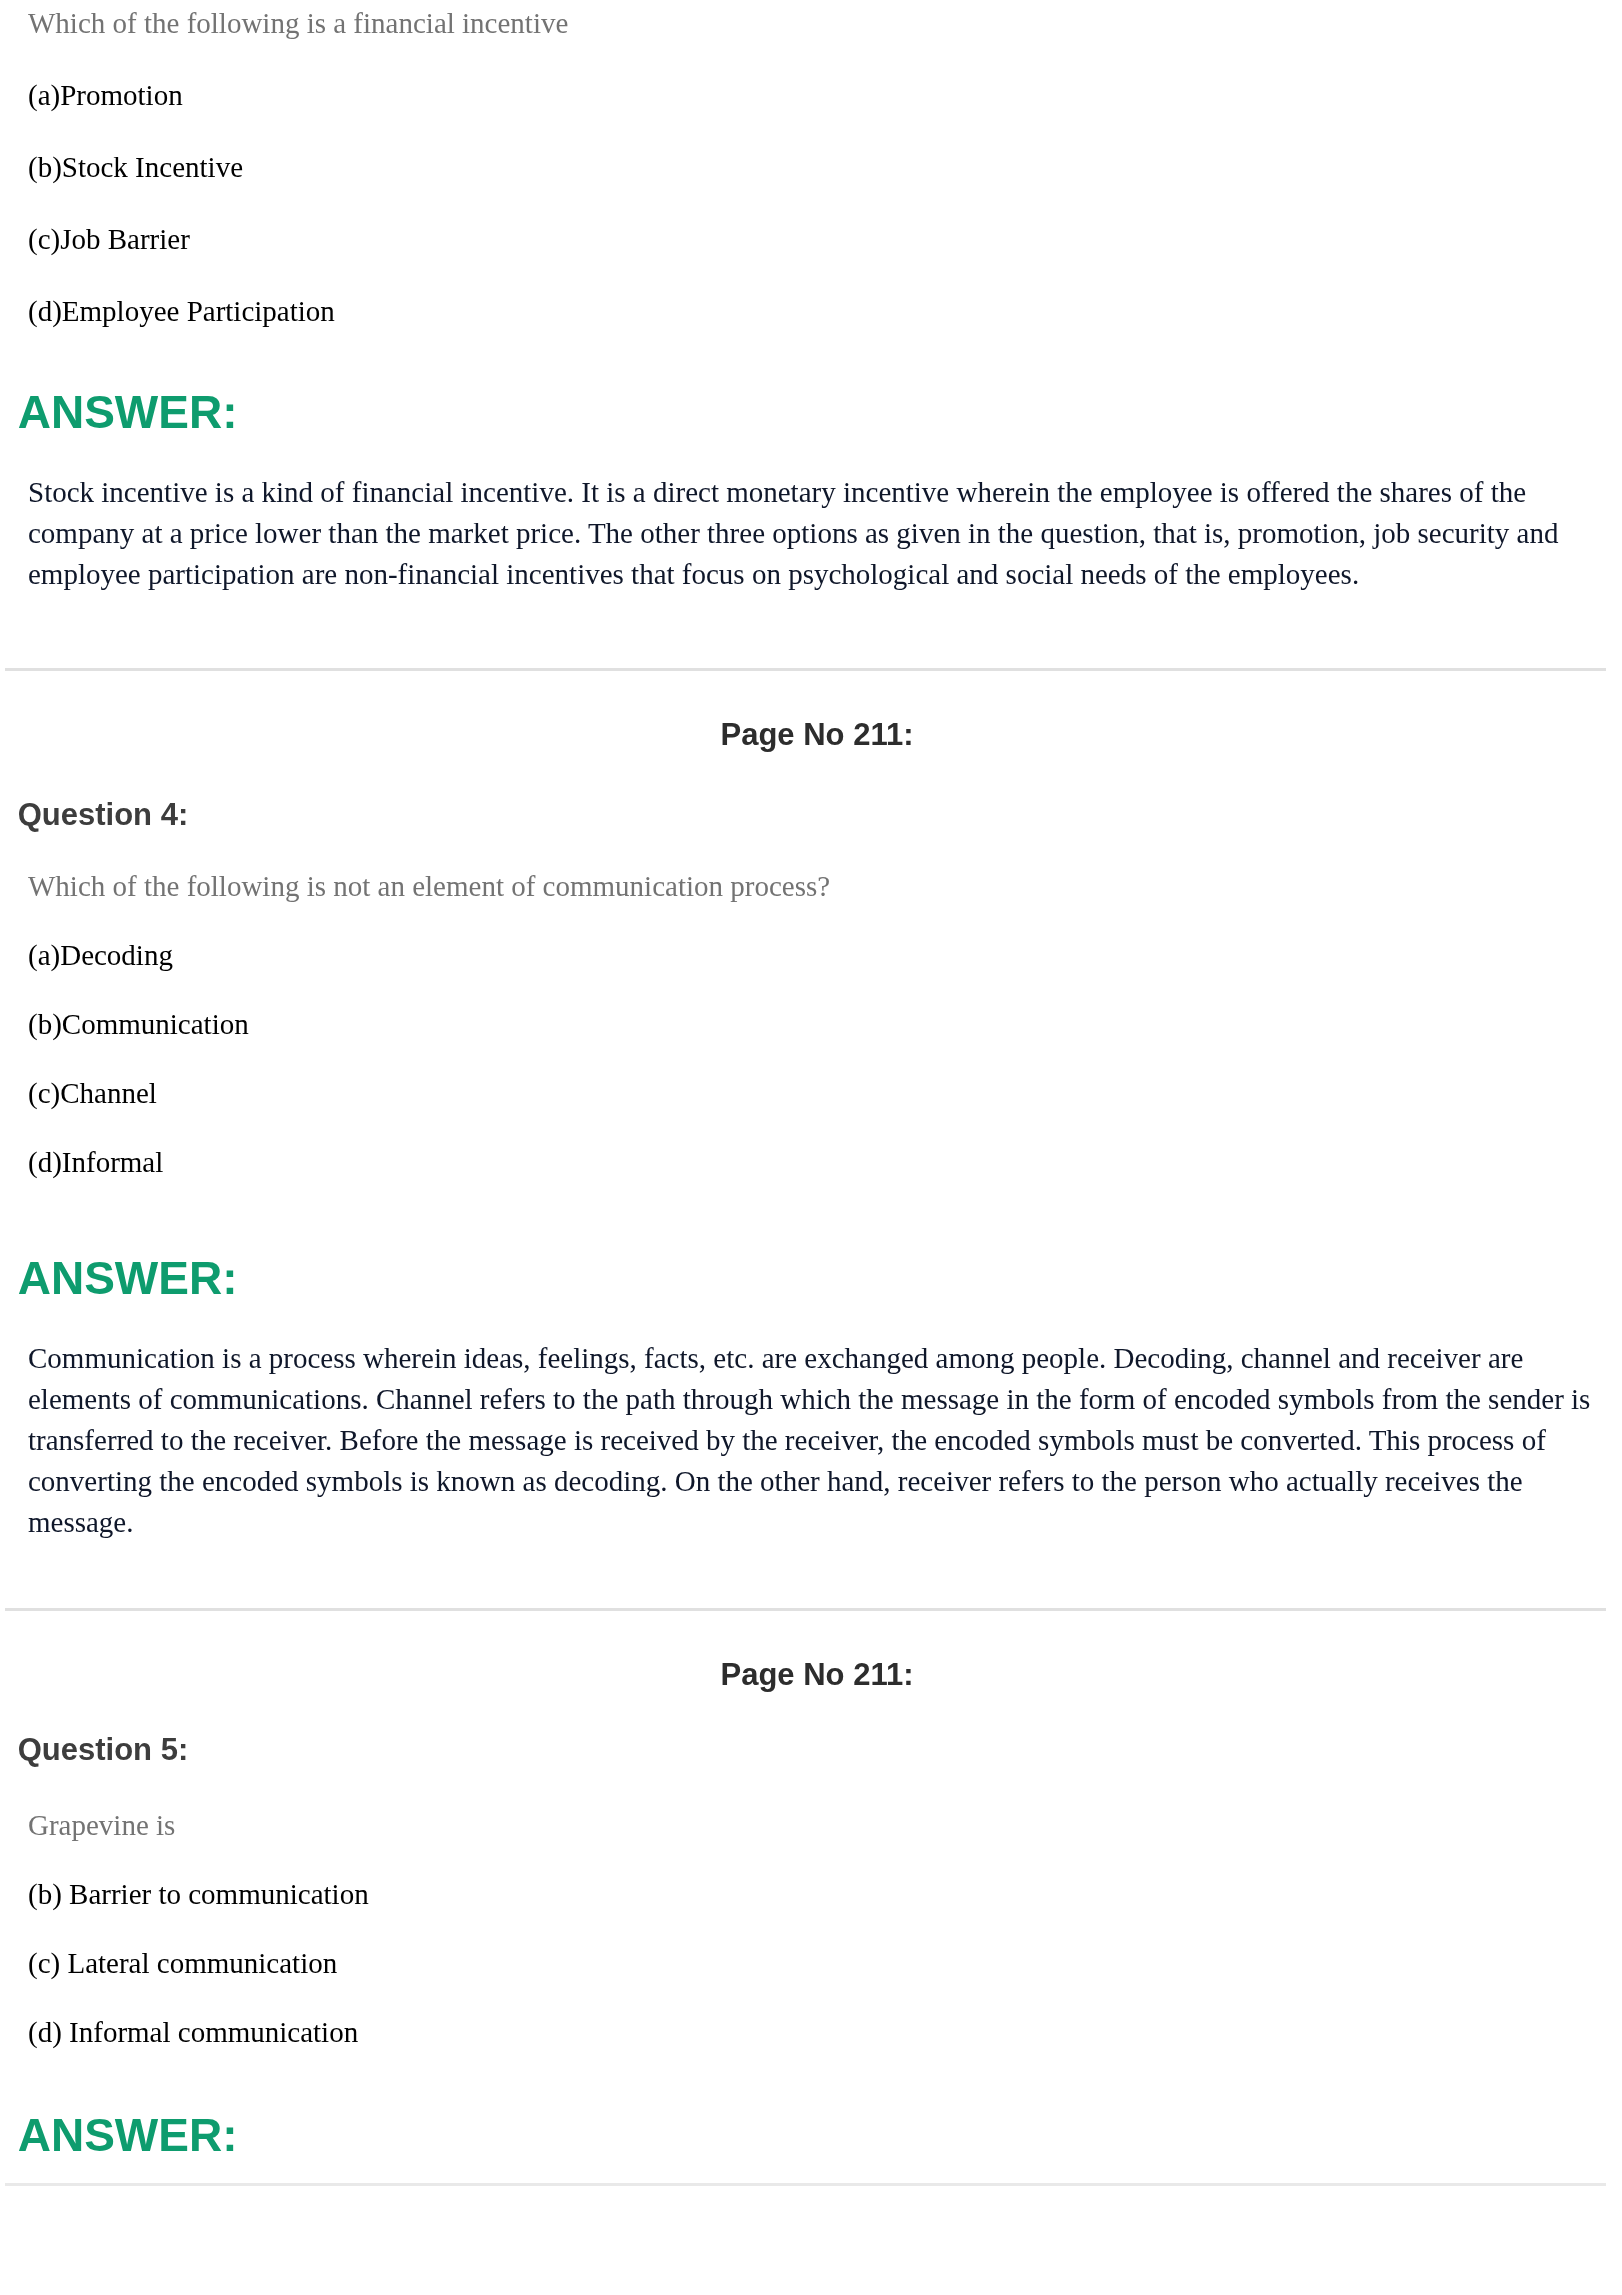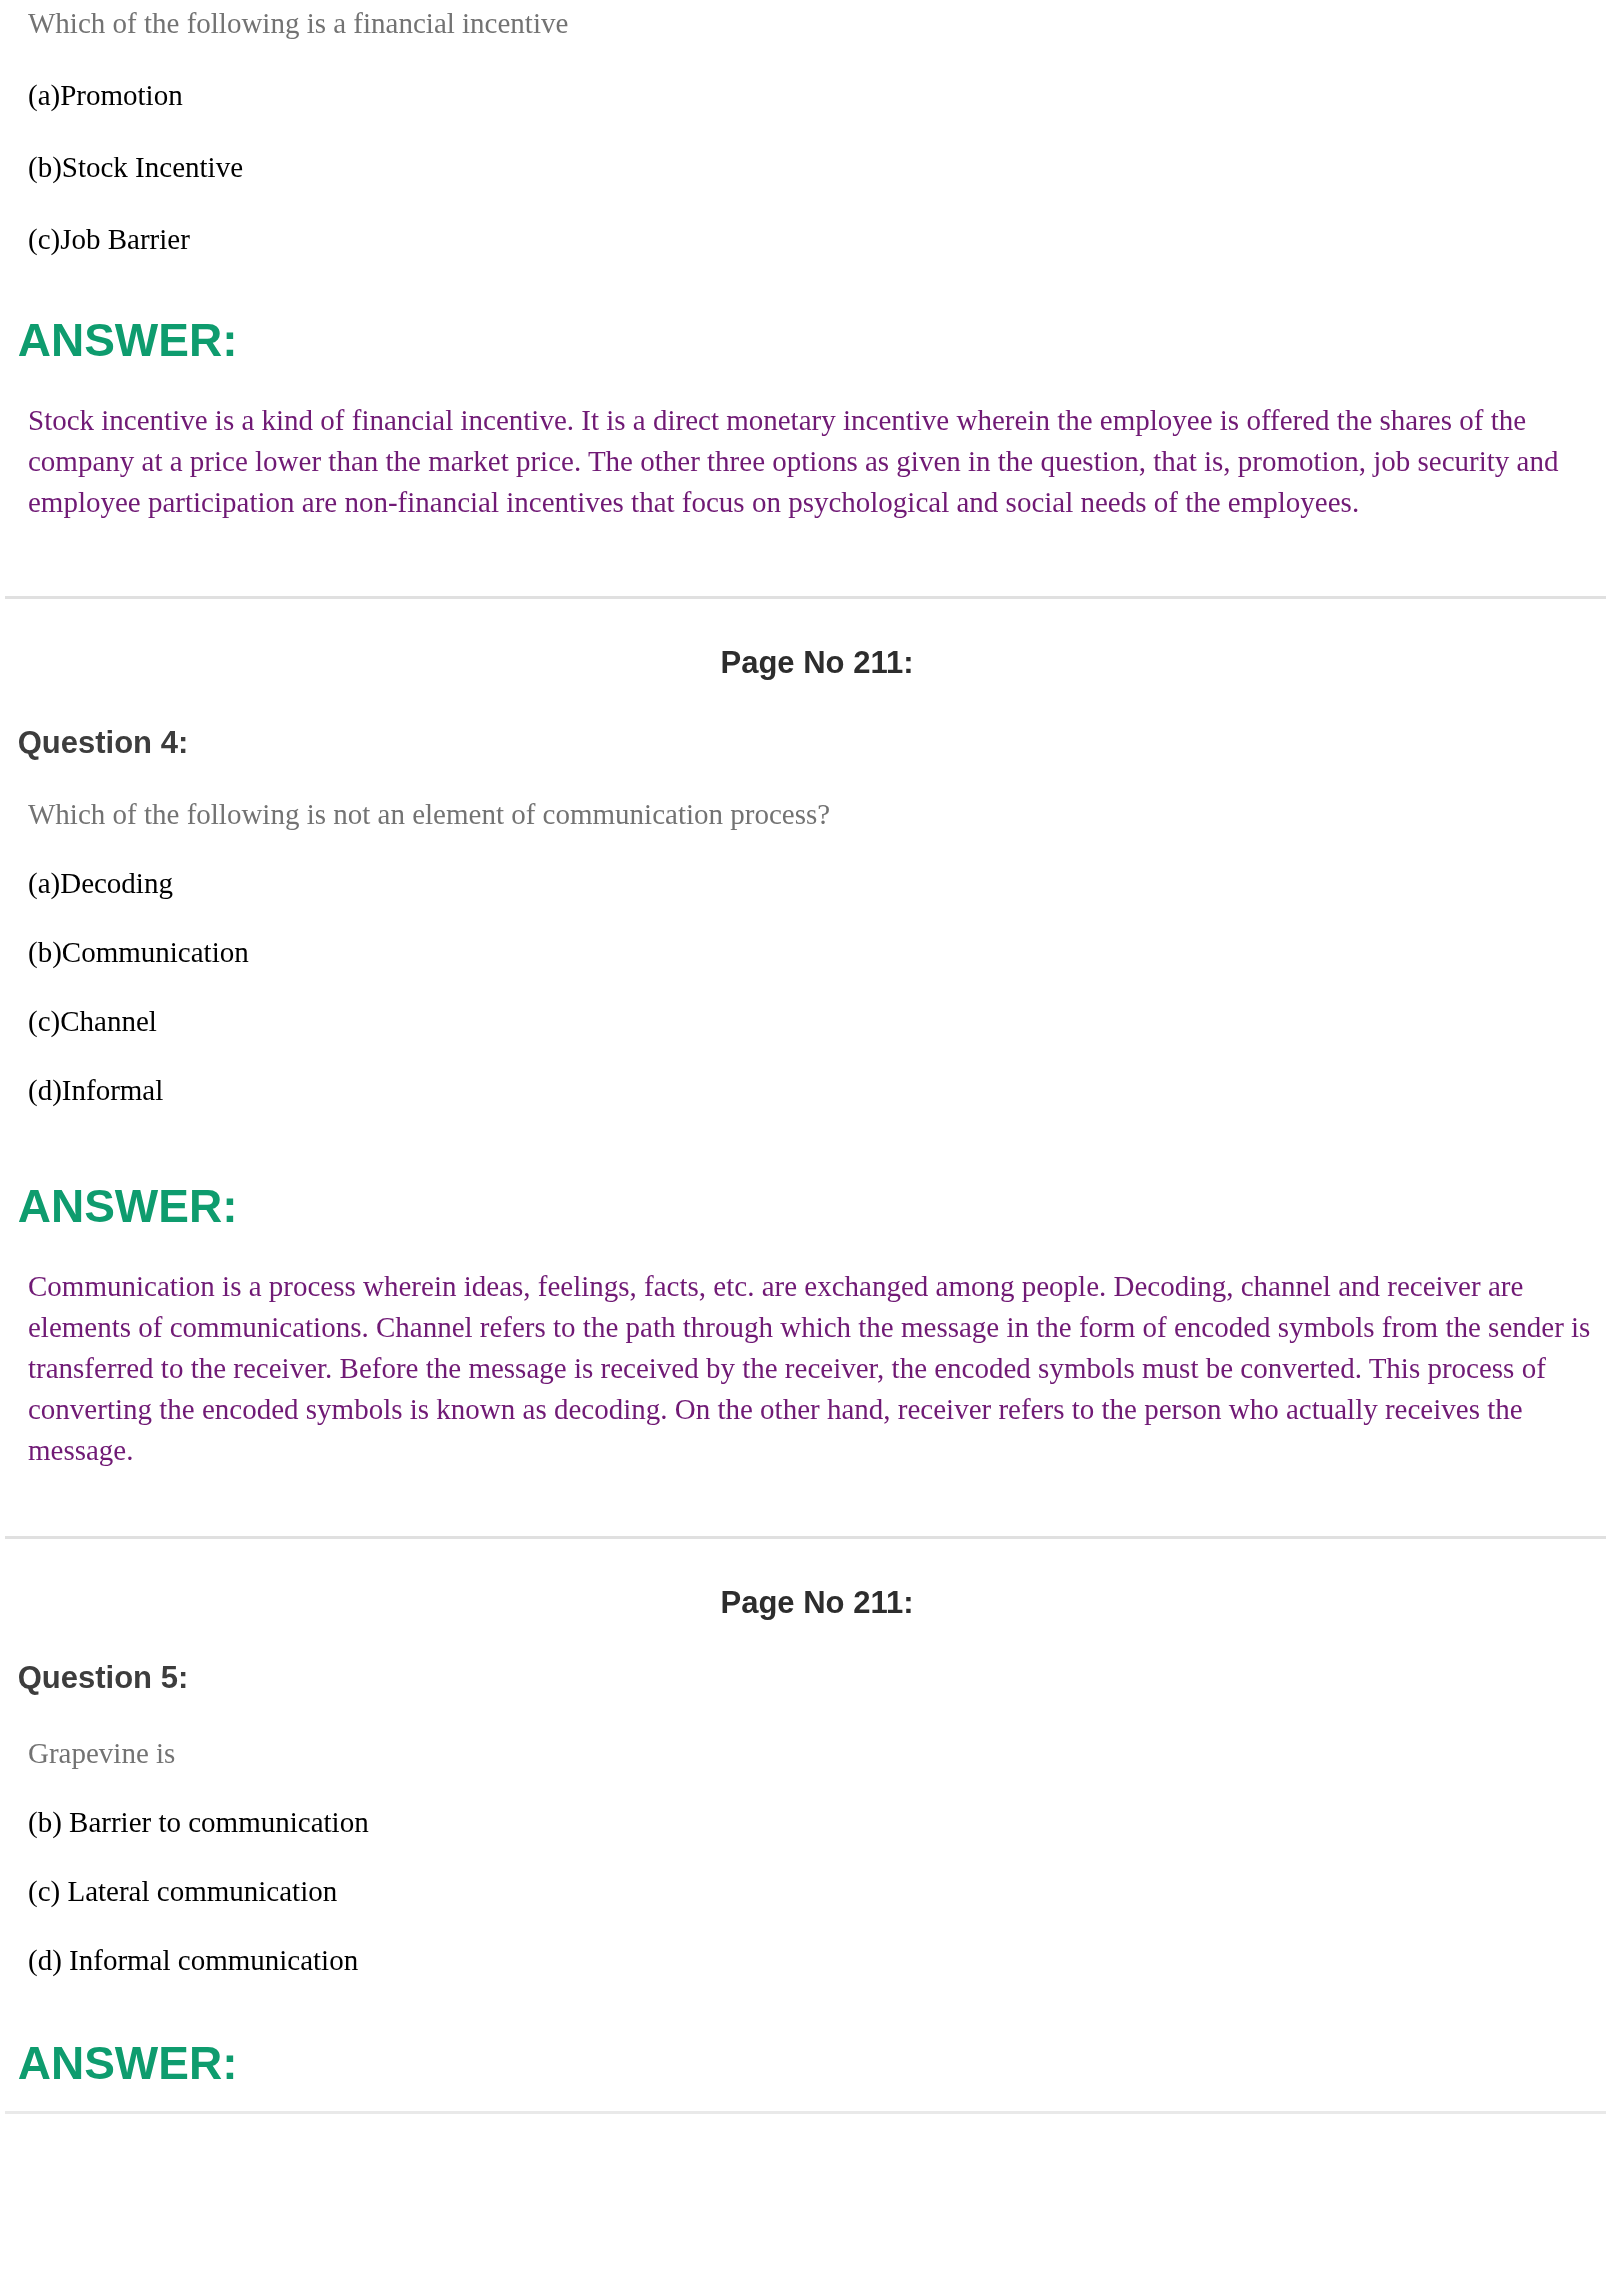--- a/index.html
+++ b/index.html
@@ -42,21 +42,21 @@
     margin: 67px 0 0 17.7px;
   }
   .answer-label.gap-lg { margin-top: 82px; }
   .answer-label.gap-q5 { margin-top: 69px; }
   
   .answer-para {
     font-size: 29px;
     line-height: 41px;
     margin: 43px 19.6px 0 28px;
     max-width: 1574px;
-    color: #701a75;
+    color: #0f172a;
   }
   
   .divider {
     height: 3.3px;
     background: #e0e0e0;
     margin: 73px 15.7px 0 5.2px;
     border: none;
   }
   .divider.gap-sm { margin-top: 65px; }
   .divider.bottom { margin-top: 31px; height: 2.6px; background: #e9e9e9; }
@@ -87,20 +87,21 @@
 </head>
 <body>
 
 <div class="doc">
 
   <section>
     <p class="q-text">Which of the following is a financial incentive</p>
     <p class="option">(a)Promotion</p>
     <p class="option">(b)Stock Incentive</p>
     <p class="option">(c)Job Barrier</p>
+    <p class="option">(d)Employee Participation</p>
     <p class="answer-label">ANSWER:</p>
     <p class="answer-para">Stock incentive is a kind of financial incentive. It is a direct monetary incentive wherein the employee is offered the shares of the company at a price lower than the market price. The other three options as given in the question, that is, promotion, job security and employee participation are non-financial incentives that focus on psychological and social needs of the employees.</p>
   </section>
 
   <hr class="divider">
 
   <section>
     <p class="page-label">Page No 211:</p>
     <p class="question-label">Question 4:</p>
     <p class="q-text qt-gap">Which of the following is not an element of communication process?</p>

